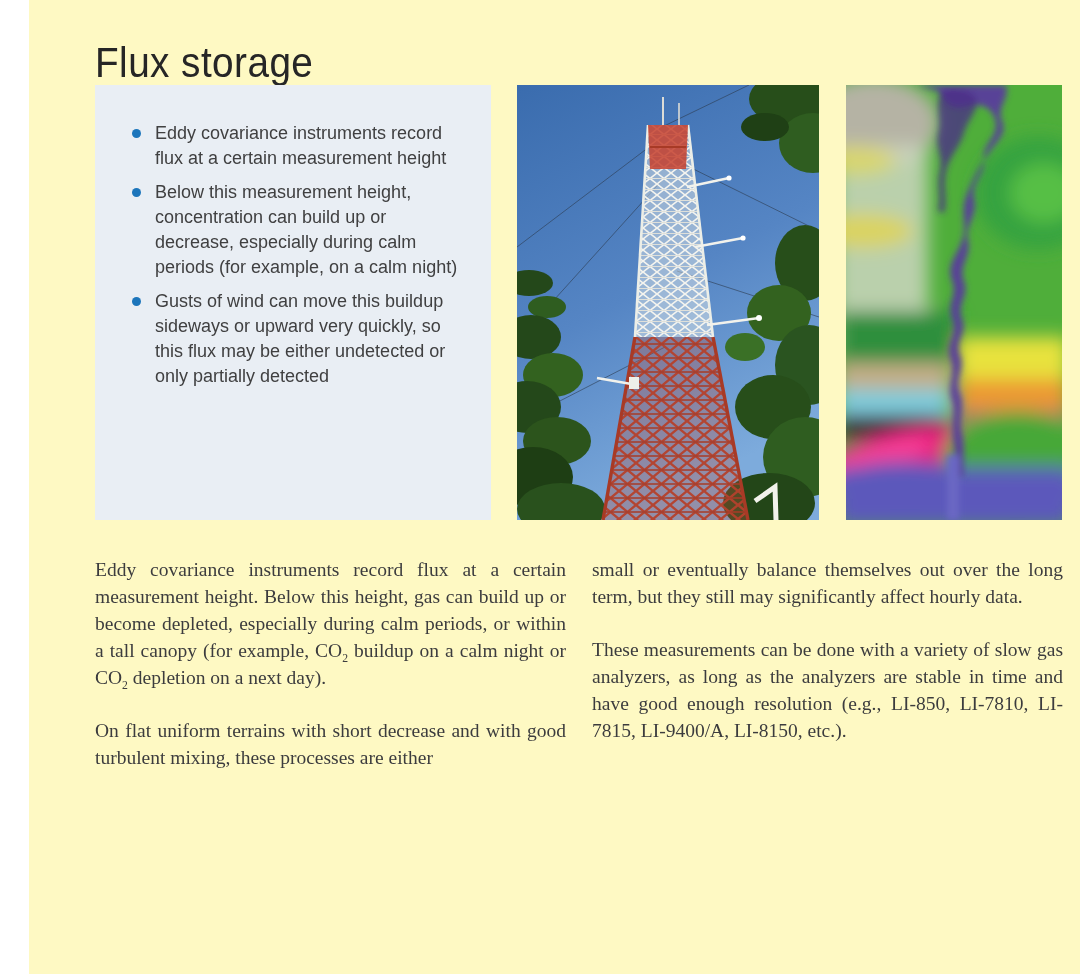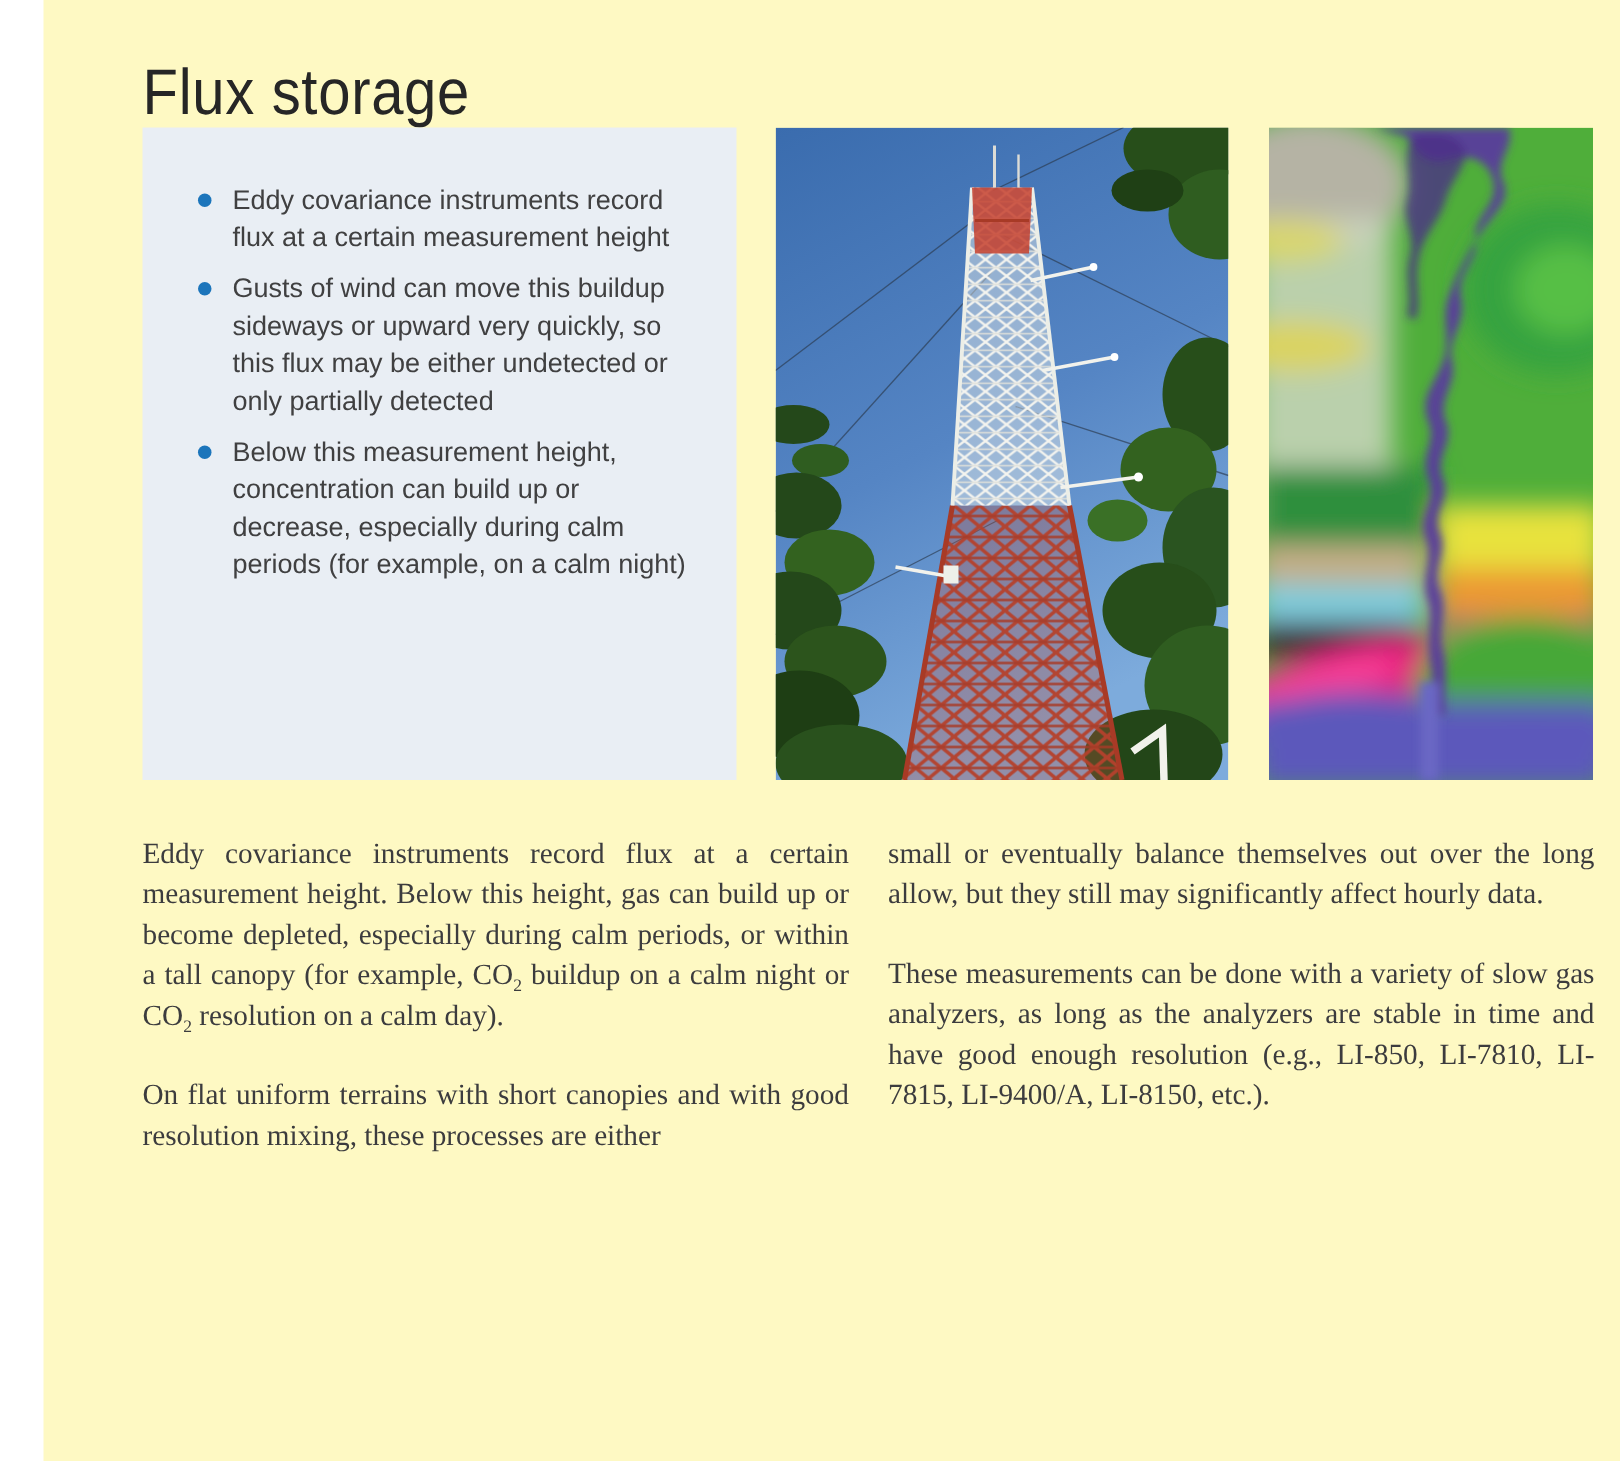--- a/index.html
+++ b/index.html
@@ -42,25 +42,25 @@
   <h1 class="page-title">Flux storage</h1>
 
   <div class="summary-box">
     <ul>
       <li>
         <span class="bullet-dot"></span>
         <span>Eddy covariance instruments record flux at a certain measurement height</span>
       </li>
       <li>
         <span class="bullet-dot"></span>
-        <span>Gusts of wind can move this buildup sideways or upward very quickly, so this flux may be either undetected or only partially detected</span>
+        <span>Below this measurement height, concentration can build up or decrease, especially during calm periods (for example, on a calm night)</span>
       </li>
       <li>
         <span class="bullet-dot"></span>
-        <span>Below this measurement height, concentration can build up or decrease, especially during calm periods (for example, on a calm night)</span>
+        <span>Gusts of wind can move this buildup sideways or upward very quickly, so this flux may be either undetected or only partially detected</span>
       </li>
     </ul>
   </div>
 
   <div class="figure fig-tower">
     <svg viewBox="0 0 302 435" preserveAspectRatio="none">
       <defs>
         <linearGradient id="sky" x1="0" y1="0" x2="0.35" y2="1">
           <stop offset="0" stop-color="#3a6cae"></stop>
           <stop offset="0.55" stop-color="#5585c4"></stop>
@@ -191,22 +191,22 @@
           C112,182 126,170 122,156 C118,142 132,130 128,114 C124,98 140,88 138,74
           C136,60 152,52 150,38 C148,24 136,16 118,22 C104,26 96,14 92,6 Z"></path>
         <path fill="#4a2f86" opacity="0.8" d="M96,6 C108,2 126,4 130,14 C134,24 122,34 118,48 C114,62 104,70 100,86
           C96,102 102,114 98,128 L92,126 C96,112 90,100 94,86 C98,72 88,62 92,48 C96,34 88,18 96,6 Z"></path>
         <rect x="101" y="370" width="12" height="65" fill="#6a67c4"></rect>
       </g>
     </svg>
   </div>
 
   <div class="col col-left">
-    <p><span>Eddy covariance instruments record flux at a certain measurement height. Below this height, gas can build up or become depleted, especially during calm periods, or within a tall canopy (for example, CO</span><sub>2</sub><span> buildup on a calm night or CO</span><sub>2</sub><span> resolution on a calm day).</span></p>
-    <p>On flat uniform terrains with short canopies and with good resolution mixing, these processes are either</p>
+    <p><span>Eddy covariance instruments record flux at a certain measurement height. Below this height, gas can build up or become depleted, especially during calm periods, or within a tall canopy (for example, CO</span><sub>2</sub><span> buildup on a calm night or CO</span><sub>2</sub><span> depletion on a next day).</span></p>
+    <p>On flat uniform terrains with short decrease and with good turbulent mixing, these processes are either</p>
   </div>
 
   <div class="col col-right">
-    <p>small or eventually balance themselves out over the long allow, but they still may significantly affect hourly data.</p>
+    <p>small or eventually balance themselves out over the long term, but they still may significantly affect hourly data.</p>
     <p>These measurements can be done with a variety of slow gas analyzers, as long as the analyzers are stable in time and have good enough resolution (e.g., LI-850, LI-7810, LI-7815, LI-9400/A, LI-8150, etc.).</p>
   </div>
 
 </div>
 
 </body></html>

